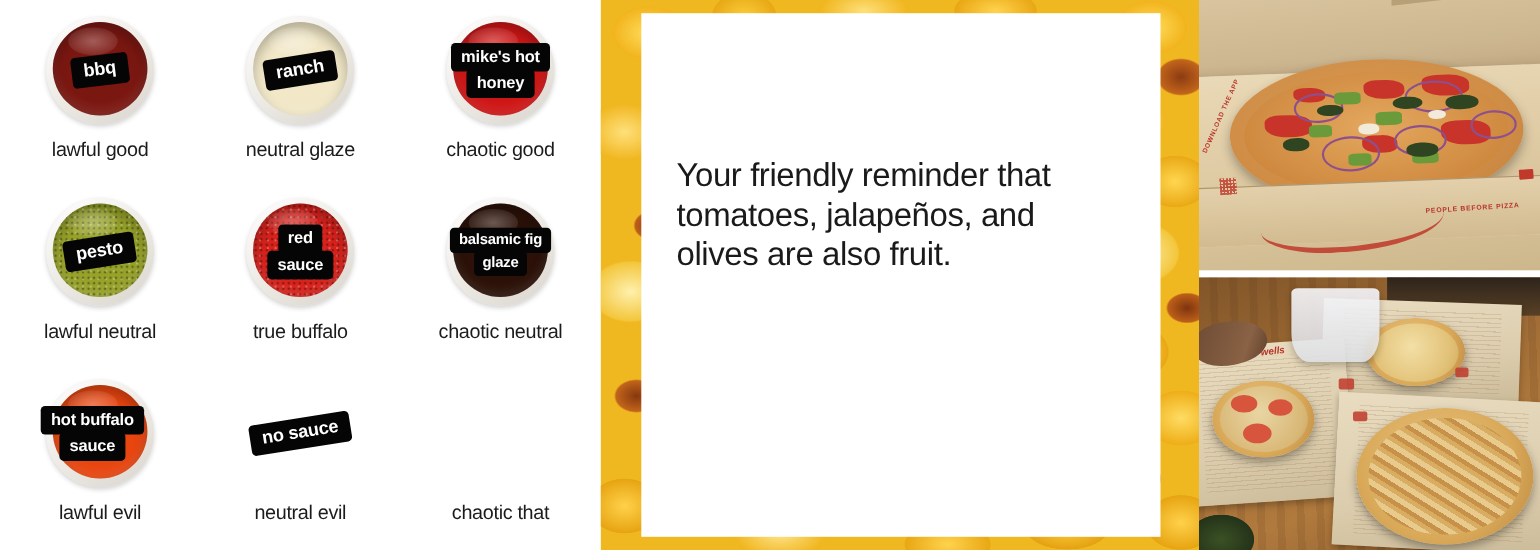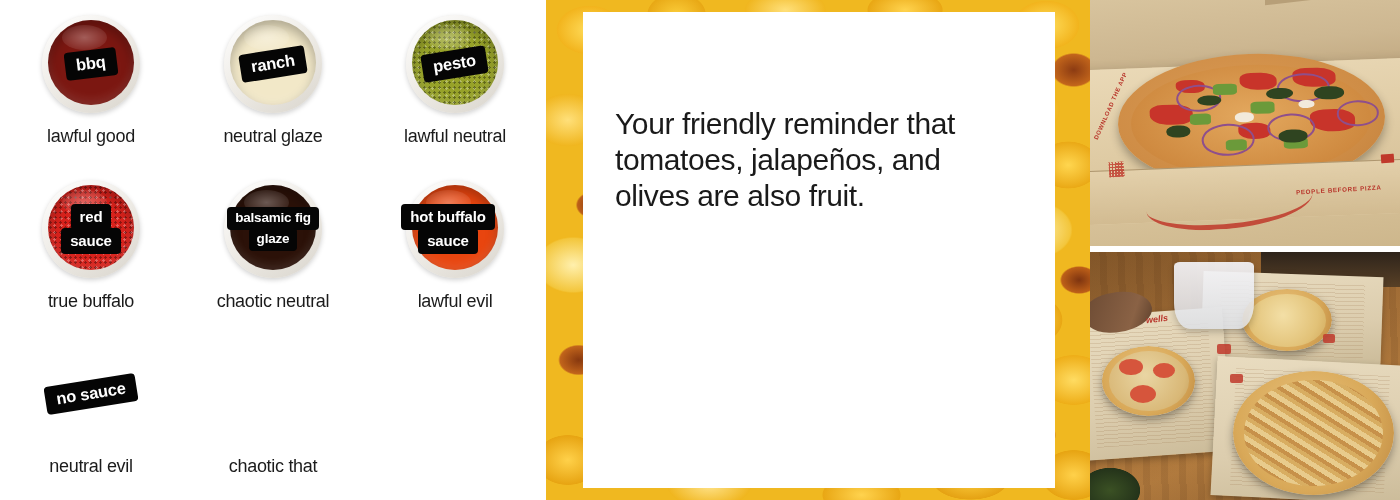--- a/index.html
+++ b/index.html
@@ -157,20 +157,21 @@
     background: #ffffff;
   }
   .meme-text {
     position: absolute;
     left: 32px; right: 42px;
     color: #1a1a1a;
     font-size: 30px;
     line-height: 1.20;
     font-weight: 400;
     letter-spacing: -0.4px;
+    margin-top: 36px;
   }
   .meme-text.top { top: 94px; }
   .meme-text.sig { top: 322px; }
 
   
   .photo-col {
     position: relative;
     flex: 0 0 310px;
     width: 310px; height: 500px;
     background: #ffffff;
@@ -398,20 +399,35 @@
             <div class="grain"></div>
             <div class="sheen"></div>
             <div class="label-stack tilt-n9">
               <span class="sticker lg">ranch</span>
             </div>
           </div>
         </div>
         <div class="align-name">neutral glaze</div>
       </div>
 
+      <div class="cell">
+        <div class="cup-zone">
+          <div class="cup">
+            <div class="rim"></div>
+            <div class="fill" id="fill2" style="background-color: rgb(207, 22, 22);"></div>
+            <div class="grain"></div>
+            <div class="sheen"></div>
+            <div class="label-stack tilt-0">
+              <span class="sticker">mike's hot</span>
+              <span class="sticker">honey</span>
+            </div>
+          </div>
+        </div>
+        <div class="align-name">chaotic good</div>
+      </div>
 
       <div class="cell">
         <div class="cup-zone">
           <div class="cup textured">
             <div class="rim"></div>
             <div class="fill" id="fill3" style="background-color: rgb(151, 162, 41);"></div>
             <div class="grain"></div>
             <div class="sheen"></div>
             <div class="label-stack tilt-n9">
               <span class="sticker lg">pesto</span>

